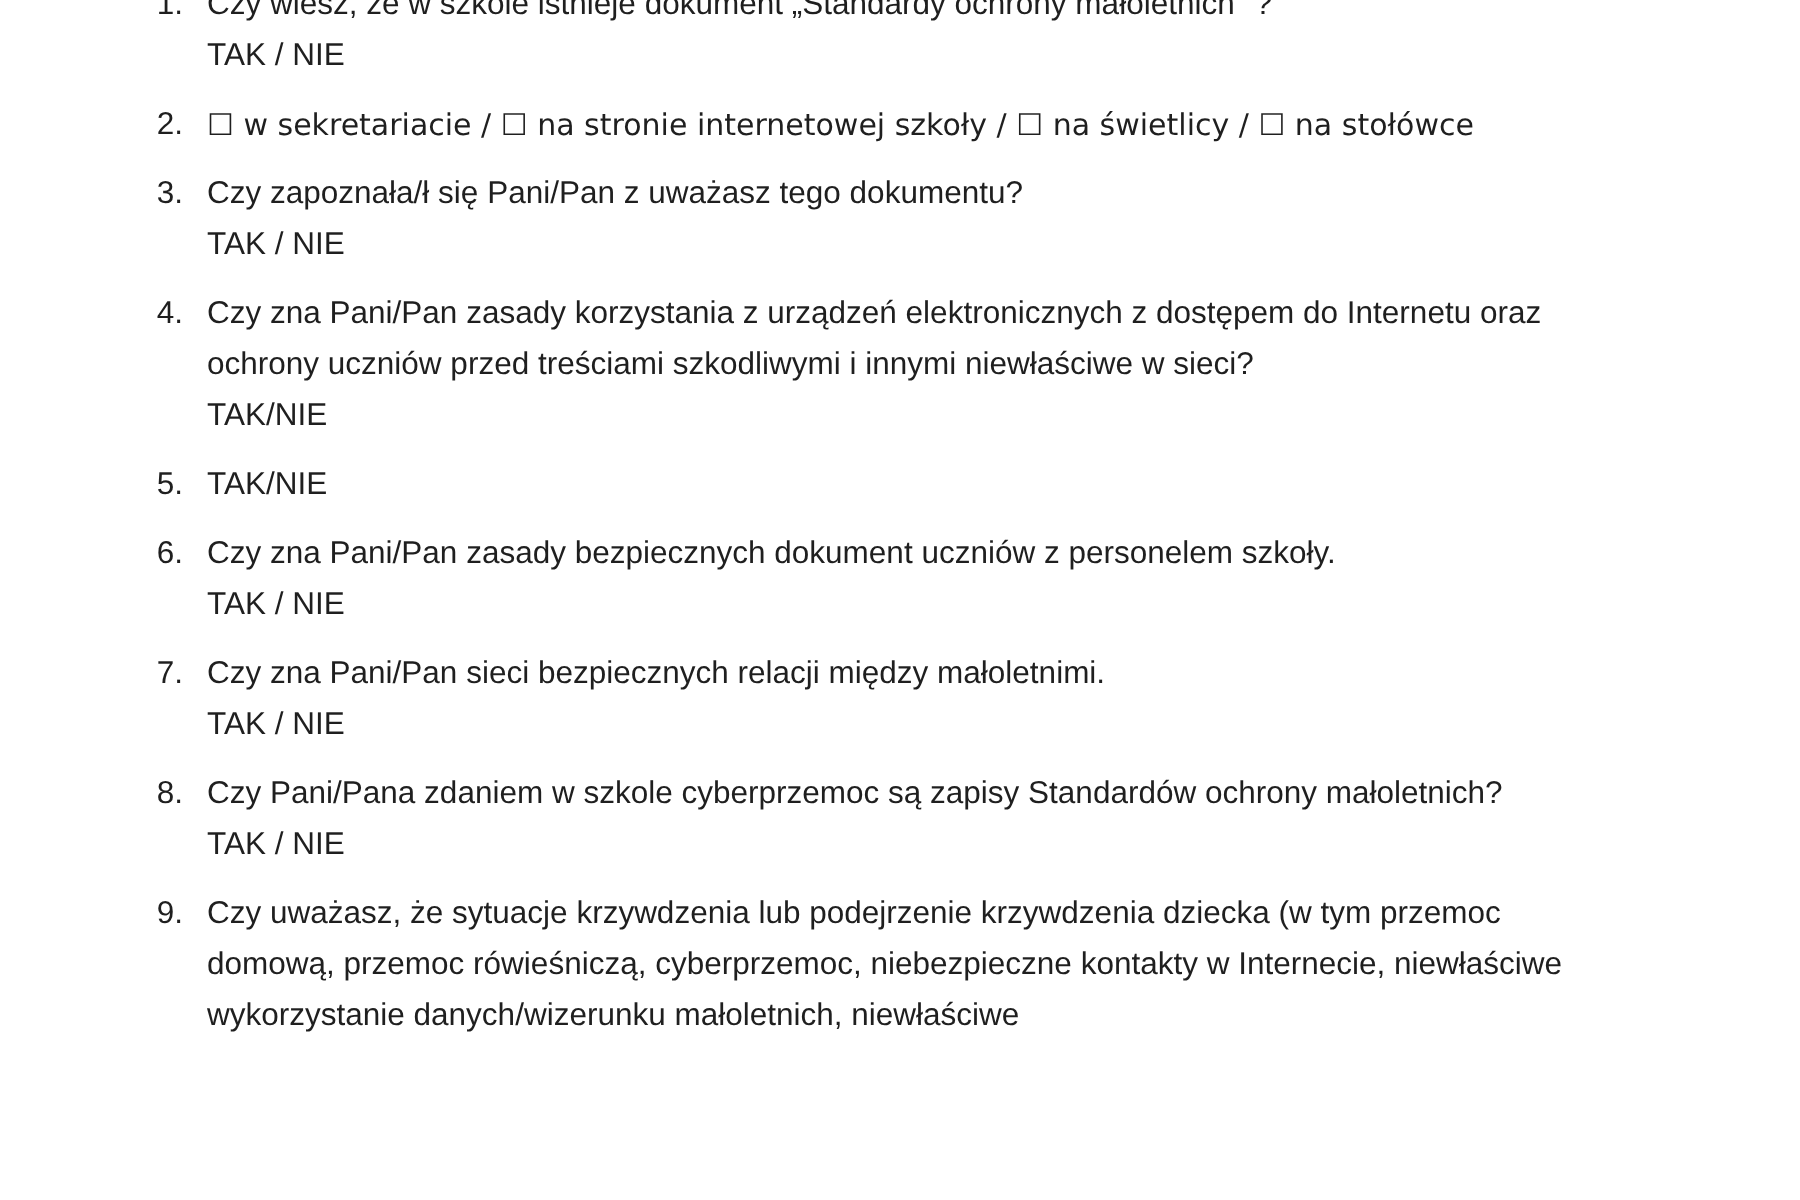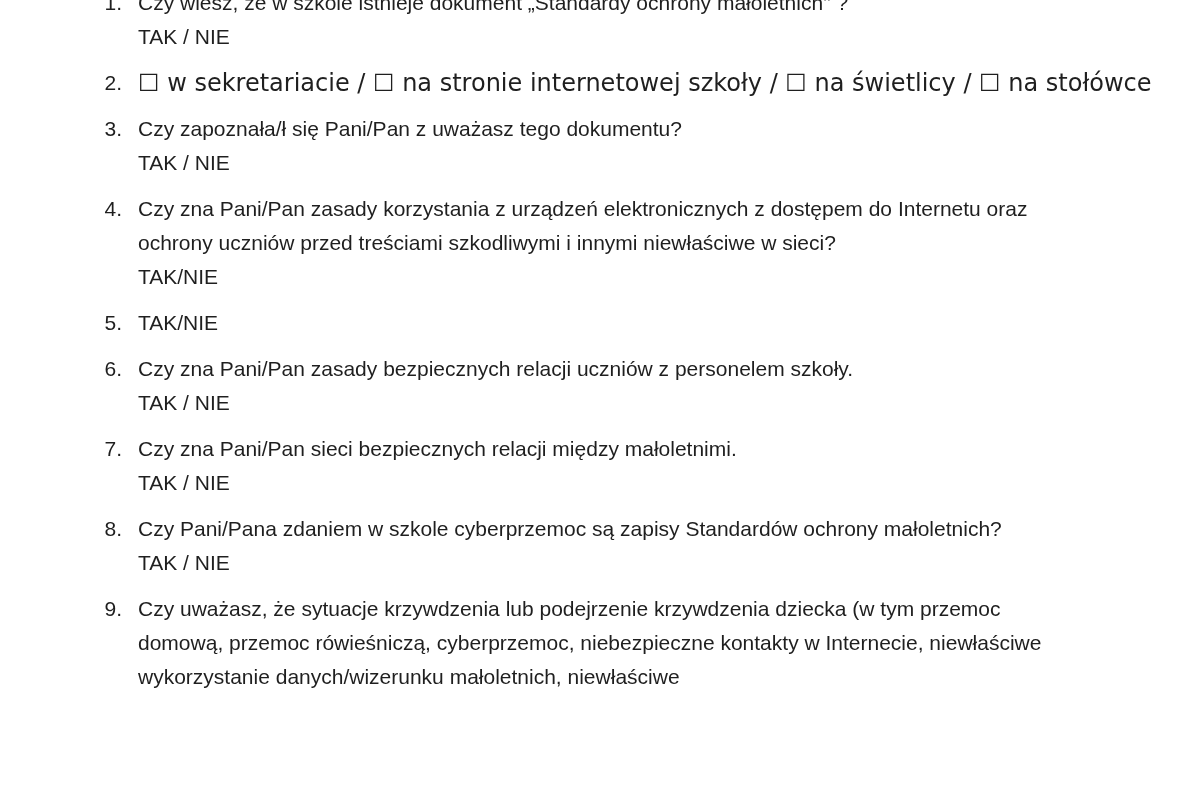--- a/index.html
+++ b/index.html
@@ -69,21 +69,21 @@
     white-space: pre;
   }
 
   .q-options {
     display: block;
     white-space: nowrap;
   }
 
   .checkbox-glyph {
     font-family: "DejaVu Sans", sans-serif;
-    font-size: 24px;
+    font-size: 20px;
   }
 </style>
 </head>
 <body>
 
 <div class="page">
   <ol class="question-list">
 
     <li class="question">
       <span class="q-number">1.</span>
@@ -119,21 +119,21 @@
     <li class="question">
       <span class="q-number">5.</span>
       <div class="q-body">
         <span class="q-answer">TAK/NIE</span>
       </div>
     </li>
 
     <li class="question">
       <span class="q-number">6.</span>
       <div class="q-body">
-        <span class="q-text">Czy zna Pani/Pan zasady bezpiecznych relacji uczniów z personelem szkoły.</span>
+        <span class="q-text">Czy zna Pani/Pan zasady bezpiecznych dokument uczniów z personelem szkoły.</span>
         <span class="q-answer">TAK / NIE</span>
       </div>
     </li>
 
     <li class="question">
       <span class="q-number">7.</span>
       <div class="q-body">
         <span class="q-text">Czy zna Pani/Pan sieci bezpiecznych relacji między małoletnimi.</span>
         <span class="q-answer">TAK / NIE</span>
       </div>

